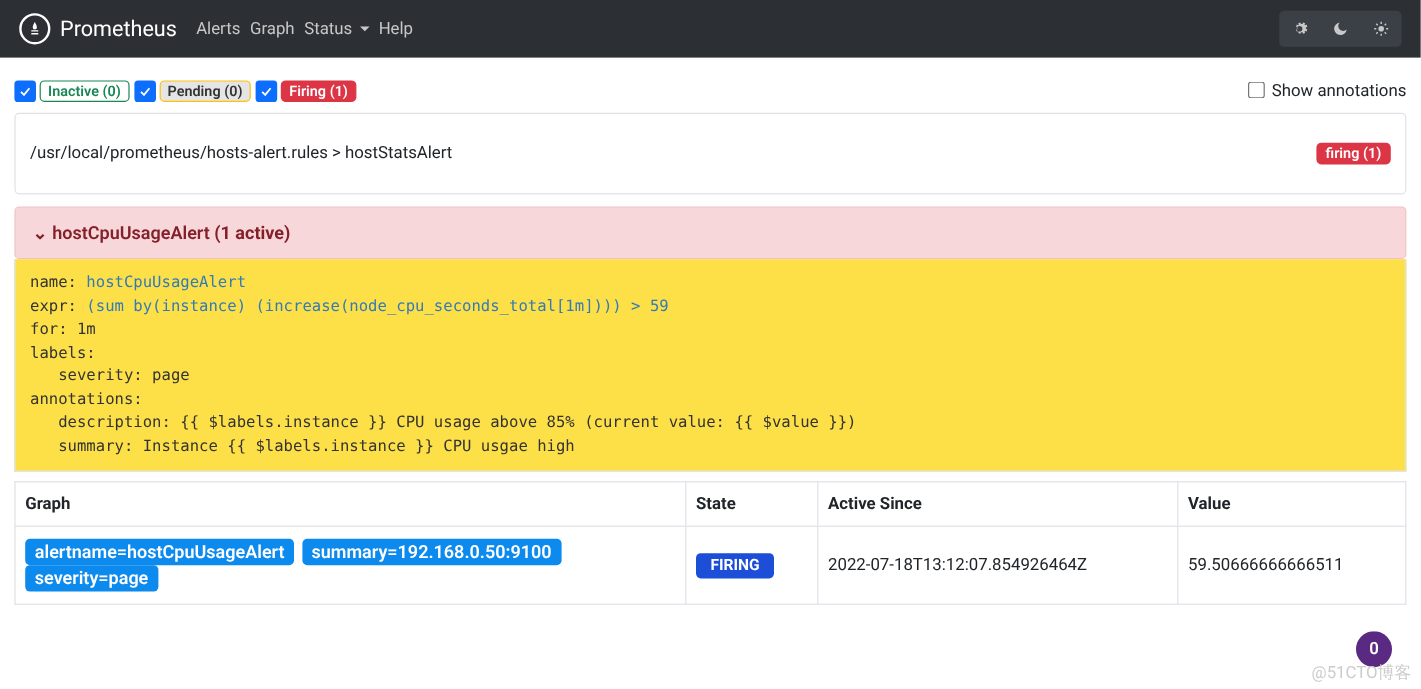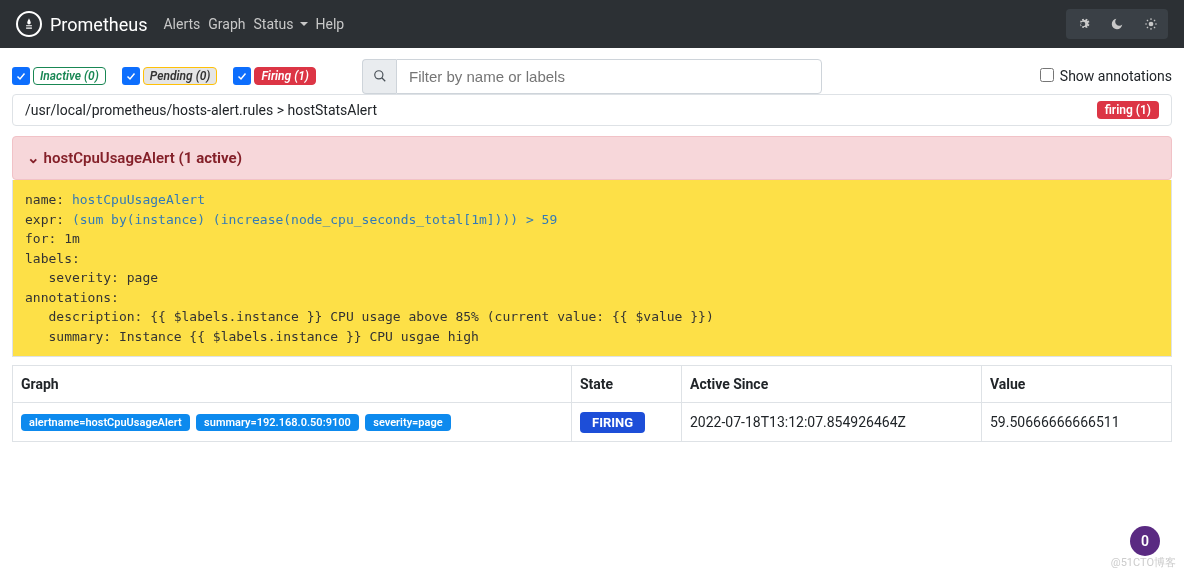--- a/index.html
+++ b/index.html
@@ -8,48 +8,48 @@
 .navbar-left { display: flex; align-items: center; gap: 16px; }
 .brand { display: flex; align-items: center; gap: 8px; color: #fff; font-size: 18px; font-weight: 400; }
 .brand-logo { width: 26px; height: 26px; border-radius: 50%; border: 2px solid #fff; display: flex; align-items: center; justify-content: center; }
 .brand-logo svg { width: 14px; height: 14px; fill: #fff; }
 .nav-links { display: flex; gap: 8px; }
 .nav-link { color: #c8c8c8; cursor: pointer; font-size: 14px; display: flex; align-items: center; gap: 4px; }
 .caret-down { display: inline-block; width: 0; height: 0; border-left: 4px solid transparent; border-right: 4px solid transparent; border-top: 4px solid #c8c8c8; margin-left: 2px; }
 .navbar-right { display: flex; gap: 4px; background: #3a4046; border-radius: 4px; padding: 2px; }
 .theme-btn { width: 30px; height: 26px; display: flex; align-items: center; justify-content: center; cursor: pointer; color: #c8c8c8; border-radius: 3px; }
 .content { padding: 10px 12px; }
-.state-filters { display: flex; gap: 16px; font-style: italic; }
+.state-filters { display: flex; gap: 4px; }
 .state-filter { display: flex; align-items: center; }
 .check-badge { width: 18px; height: 18px; background: #0d6efd; border-radius: 3px; display: flex; align-items: center; justify-content: center; margin-right: 3px; }
 .check-badge svg { width: 12px; height: 12px; stroke: #fff; stroke-width: 3; fill: none; }
 .state-label { padding: 1px 6px; border: 1px solid; border-radius: 4px; font-size: 12px; font-weight: 600; }
 .state-inactive { color: #198754; border-color: #198754; }
 .state-pending { color: #c79500; background: #e5e5e5; border-color: #ffc107; color: #333; }
 .state-firing { color: #fff; background: #dc3545; border-color: #dc3545; }
 .search-wrap { display: flex; flex: 0 0 auto; margin-left: auto; margin-right: auto; position: absolute; left: 50%; transform: translateX(-50%); width: 460px; }
 .search-icon-btn { background: #e9ecef; border: 1px solid #ced4da; border-right: none; border-radius: 4px 0 0 4px; width: 34px; display: flex; align-items: center; justify-content: center; color: #495057; }
 .search-input { flex: 1; border: 1px solid #ced4da; border-radius: 0 4px 4px 0; padding: 8px 12px; font-size: 15px; color: #495057; outline: none; }
 .show-annot { display: flex; gap: 6px; margin-left: auto; font-size: 14px; color: #212529; }
 .show-annot input { width: 14px; height: 14px; }
-.rule-group { border: 1px solid #dee2e6; border-radius: 4px; padding: 6px 12px; margin-bottom: 10px; display: flex; align-items: center; justify-content: space-between; }
+.rule-group { border: 1px solid #dee2e6; border-radius: 4px; padding: 24px 12px; margin-bottom: 10px; display: flex; align-items: center; justify-content: space-between; }
 .firing-badge { background: #dc3545; color: #fff; padding: 2px 8px; border-radius: 4px; font-size: 12px; font-weight: 600; }
 .alert-header { background: #f7d7da; border: 1px solid #f1c2c7; border-radius: 4px; padding: 12px 14px; color: #842029; font-size: 15px; font-weight: 600; display: flex; align-items: center; cursor: pointer; margin-bottom: 0; }
 .alert-header .chev { margin-right: 4px; }
 .alert-header .active-count { font-weight: 700; }
 .alert-body { background: #fde047; border: 1px solid #dee2e6; border-top: none; padding: 10px 12px; font-family: Menlo, Monaco, Consolas, monospace; font-size: 13px; line-height: 1.5; white-space: pre; color: #333; }
 .code-key { color: #333; }
 .code-link { color: #337ab7; }
 .alert-table { width: 100%; border-collapse: collapse; margin-top: 8px; }
 .alert-table th, .alert-table td { text-align: left; padding: 10px 8px; border: 1px solid #dee2e6; font-size: 14px; }
 .alert-table th { font-weight: 700; background: #fff; }
-.label-pill { display: inline-block; background: #0d8aee; color: #fff; padding: 2px 8px; border-radius: 4px; font-size: 11px; font-weight: 600; margin-right: 3px; }
+.label-pill { display: inline-block; background: #0d8aee; color: #fff; padding: 2px 8px; border-radius: 4px; font-size: 15px; font-weight: 600; margin-right: 3px; }
 .state-pill { background: #1d4ed8; color: #fff; padding: 3px 12px; border-radius: 4px; font-size: 13px; font-weight: 700; }
 .float-badge { position: fixed; bottom: 18px; right: 24px; width: 30px; height: 30px; border-radius: 50%; background: #5a2a82; color: #fff; display: flex; align-items: center; justify-content: center; font-size: 14px; font-weight: 600; }
-.watermark { position: fixed; bottom: 4px; right: 8px; font-size: 11px; color: #ccc; }
+.watermark { position: fixed; bottom: 4px; right: 8px; font-size: 14px; color: #ccc; }
 .filter-row-outer { position: relative; height: 36px; display: flex; align-items: center; }
 </style>
 </head>
 <body>
 
 <div class="navbar">
   <div class="navbar-left">
     <div class="brand">
       <span class="brand-logo">
         <svg viewBox="0 0 24 24">
@@ -109,29 +109,20 @@
       </div>
       <div class="state-filter">
         <span class="check-badge">
             <svg viewBox="0 0 24 24">
               <polyline points="5 13 10 18 19 7"></polyline>
             </svg>
           </span>
         <span class="state-label state-firing">Firing (1)</span>
       </div>
     </div>
-    <div class="search-wrap">
-      <span class="search-icon-btn">
-          <svg width="14" height="14" viewBox="0 0 24 24" fill="none" stroke="currentColor" stroke-width="2">
-            <circle cx="10" cy="10" r="7"></circle>
-            <line x1="21" y1="21" x2="15" y2="15"></line>
-          </svg>
-        </span>
-      <input class="search-input" type="text" placeholder="Filter by name or labels" style="">
-    </div>
     <label class="show-annot">
       <input type="checkbox" style="">
       <span>Show annotations</span>
     </label>
   </div>
 
   <div class="rule-group">
     <span>/usr/local/prometheus/hosts-alert.rules &gt; hostStatsAlert</span>
     <span class="firing-badge">firing (1)</span>
   </div>

